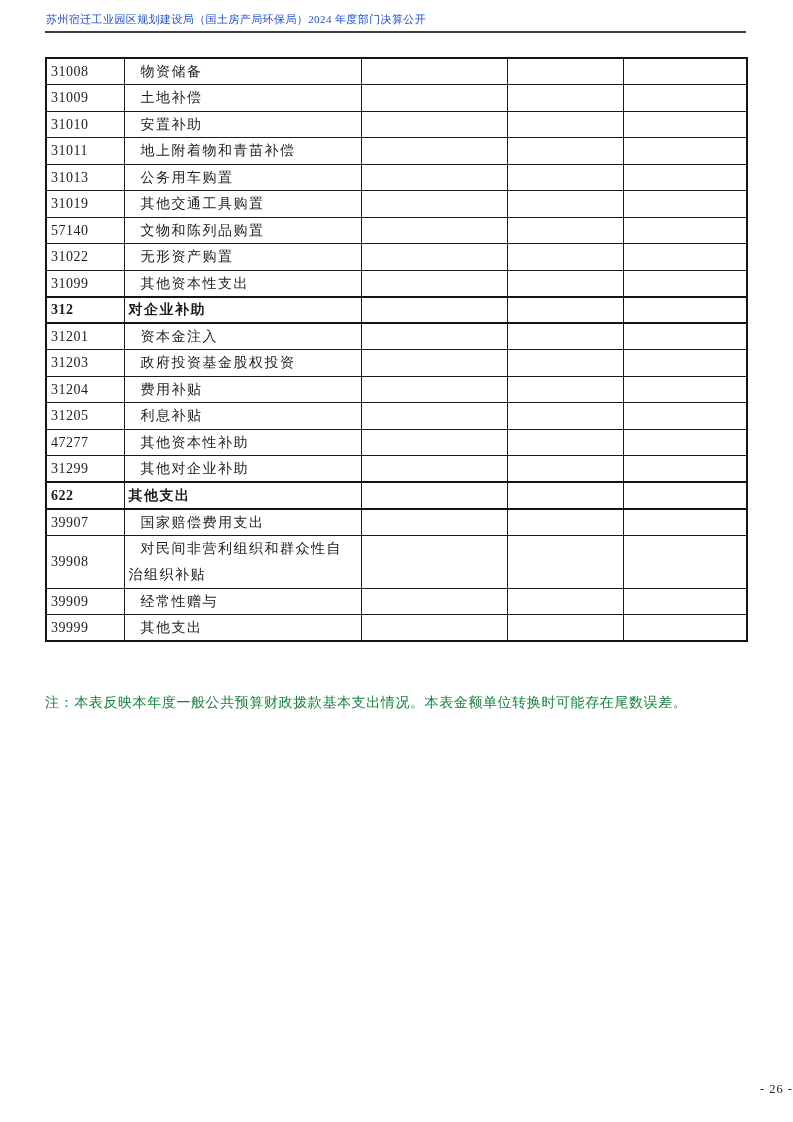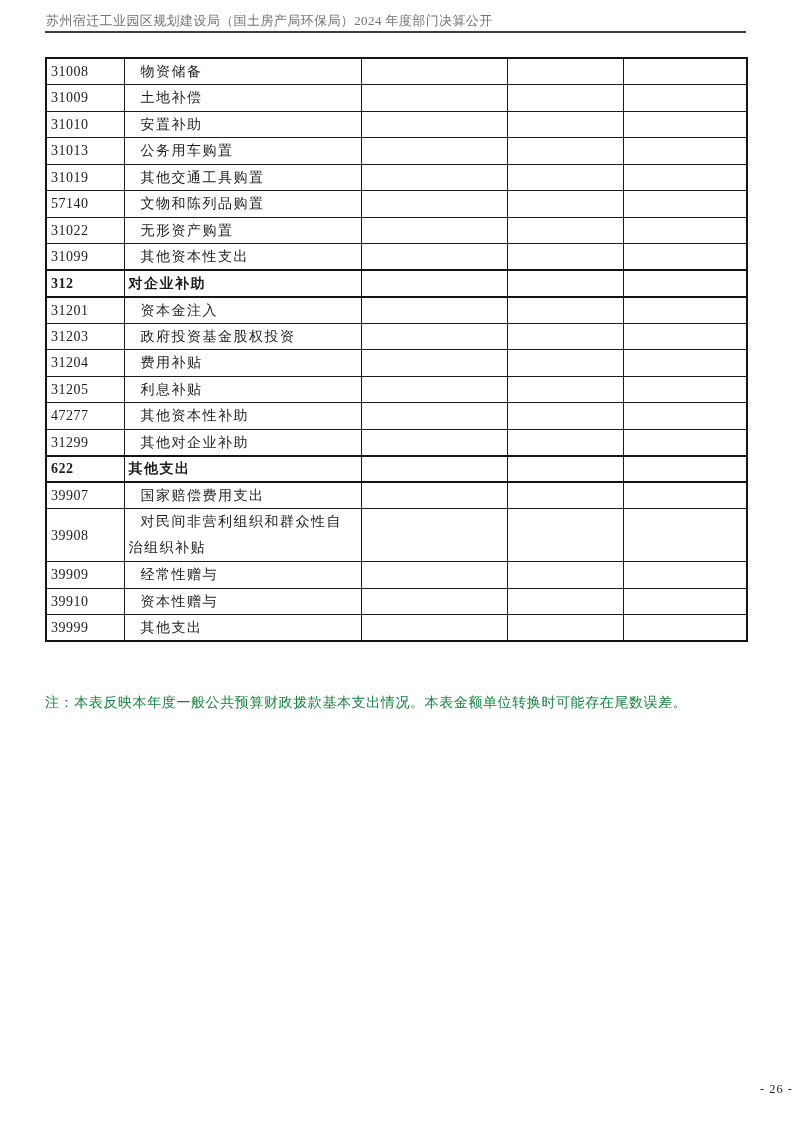--- a/index.html
+++ b/index.html
@@ -12,24 +12,24 @@
   }
   .page {
     position: relative;
     width: 793px; height: 1122px;
     background: #ffffff;
   }
   
   .header-title {
     position: absolute;
     left: 46px; top: 12px;
-    font-size: 13px;
+    font-size: 11px;
     letter-spacing: 0.4px;
     white-space: nowrap;
-    color: #737373;
+    color: #1d4ed8;
   }
   .header-rule {
     position: absolute;
     left: 45px; top: 31px;
     width: 701px; height: 2px;
     background: #3d3d3d;
   }
   
   table.budget-table {
     position: absolute;
@@ -115,20 +115,27 @@
           <td class="col-amount"></td>
         </tr>
         <tr>
           <td class="col-code">31010</td>
           <td class="col-name indent">安置补助</td>
           <td class="col-amount"></td>
           <td class="col-amount"></td>
           <td class="col-amount"></td>
         </tr>
         <tr>
+          <td class="col-code">31011</td>
+          <td class="col-name indent">地上附着物和青苗补偿</td>
+          <td class="col-amount"></td>
+          <td class="col-amount"></td>
+          <td class="col-amount"></td>
+        </tr>
+        <tr>
           <td class="col-code">31013</td>
           <td class="col-name indent">公务用车购置</td>
           <td class="col-amount"></td>
           <td class="col-amount"></td>
           <td class="col-amount"></td>
         </tr>
         <tr>
           <td class="col-code">31019</td>
           <td class="col-name indent">其他交通工具购置</td>
           <td class="col-amount"></td>
@@ -227,27 +234,20 @@
           <td class="col-amount"></td>
         </tr>
         <tr>
           <td class="col-code">39909</td>
           <td class="col-name indent">经常性赠与</td>
           <td class="col-amount"></td>
           <td class="col-amount"></td>
           <td class="col-amount"></td>
         </tr>
         <tr>
-          <td class="col-code">39910</td>
-          <td class="col-name indent">资本性赠与</td>
-          <td class="col-amount"></td>
-          <td class="col-amount"></td>
-          <td class="col-amount"></td>
-        </tr>
-        <tr>
           <td class="col-code">39999</td>
           <td class="col-name indent">其他支出</td>
           <td class="col-amount"></td>
           <td class="col-amount"></td>
           <td class="col-amount"></td>
         </tr>
       </tbody>
   </table>
 
   <div class="table-note">注：本表反映本年度一般公共预算财政拨款基本支出情况。本表金额单位转换时可能存在尾数误差。</div>

